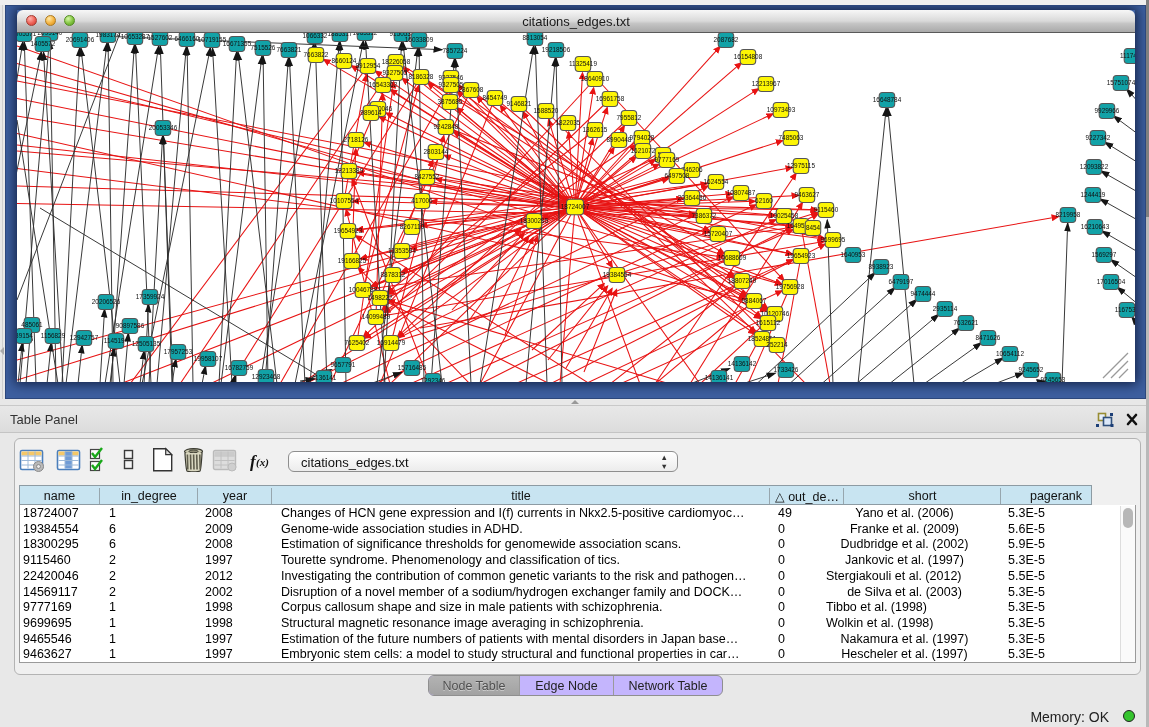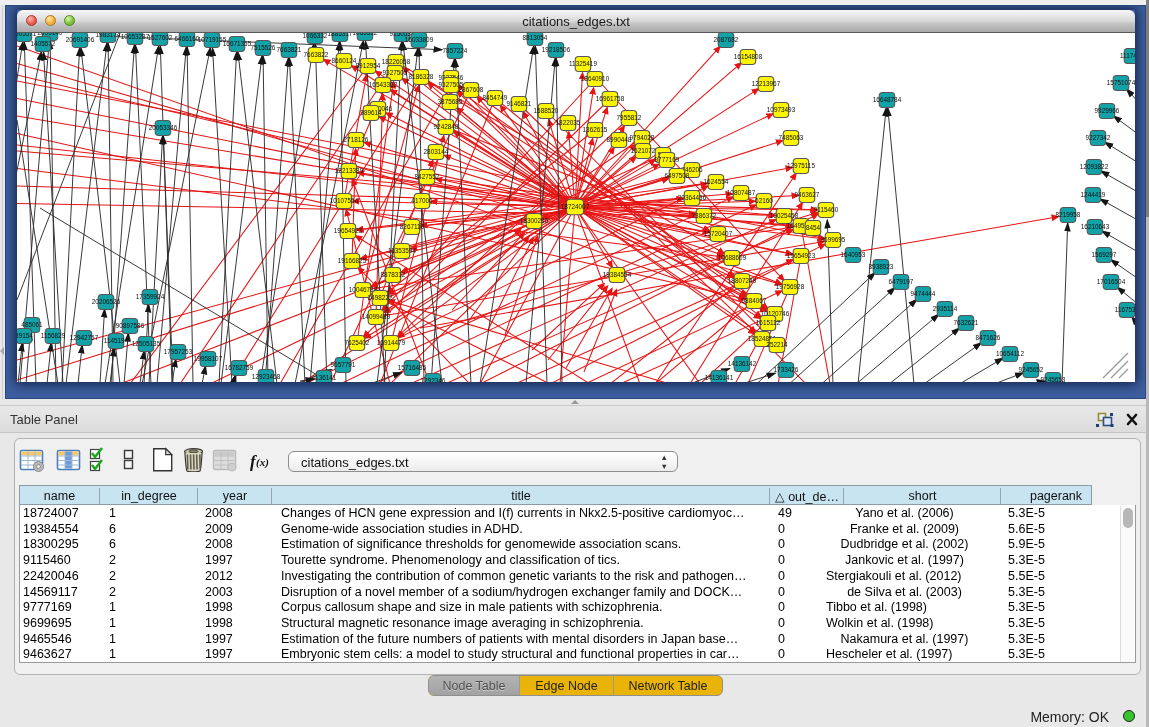--- a/index.html
+++ b/index.html
@@ -14,21 +14,21 @@
 #combo{position:absolute;left:288px;top:451px;width:390px;height:21px;background:linear-gradient(#fff,#ececec);border:1px solid #8e8e8e;border-radius:6px}
 #combo .t{position:absolute;left:12px;top:3px;font-size:13px;color:#111}
 #combo .ar{position:absolute;right:9px;top:2px;font-size:7.5px;color:#333;line-height:8.5px;text-align:center}
 #thead{position:absolute;left:19px;top:485px;height:20px;width:1073px;background:#c8e4f1;border:1px solid #8d9ba3}
 #thead span{position:absolute;top:2px;font-size:12.5px;color:#111;text-align:center;border-right:1px solid #97a6ae;height:16px;padding-top:1px}
 #tbody{position:absolute;left:19px;top:505px;width:1117px;height:158px;background:#fff;border:1px solid #9a9a9a;border-top:none;overflow:hidden}
 .trow{position:absolute;height:15.7px;width:100%;font-size:12.5px;color:#000}
 .trow span{position:absolute;white-space:nowrap;top:1px}
 #vscroll{position:absolute;left:1120px;top:506px;width:15px;height:156px;background:#fafafa;border-left:1px solid #ddd}
 #vthumb{position:absolute;left:1122.5px;top:508px;width:10px;height:20px;background:#b7b7b7;border-radius:5px}
-#tabs{position:absolute;left:428px;top:675px;height:21px;display:flex;border:1px solid #8f8f8f;border-radius:6px;overflow:hidden;background:#eab308}
+#tabs{position:absolute;left:428px;top:675px;height:21px;display:flex;border:1px solid #8f8f8f;border-radius:6px;overflow:hidden;background:#c4b5fd}
 #tabs div{font-size:12.5px;color:#222;padding-top:3px;text-align:center;border-right:1px solid #9a9a9a}
 #tabs div:last-child{border-right:none}
 #tabs .sel{background:linear-gradient(#b3b3b3,#a2a2a2);color:#4f4f4f;text-shadow:0 1px 0 #cfcfcf}
 #mem{position:absolute;right:40px;top:709px;font-size:14px;color:#222}
 #memdot{position:absolute;right:14px;top:710px;width:12px;height:12px;border-radius:50%;background:#35c42e;border:1.5px solid #222}
 #rstrip{position:absolute;right:0;top:0;width:3px;height:727px;background:#b9b9b9}
 #rstrip .d{position:absolute;top:0;width:3px;height:217px;background:#7f7f7f}
 </style></head><body>
 <div style="position:absolute;left:0;top:0;width:1149px;height:5px;background:#efefef"></div>
 <div style="position:absolute;left:2px;top:5px;width:1px;height:394px;background:#cfcfcf"></div>
@@ -722,21 +722,21 @@
       <span style="left:89px">2</span>
       <span style="left:185px">2012</span>
       <span style="left:261px">Investigating the contribution of common genetic variants to the risk and pathogen…</span>
       <span style="left:758px">0</span>
       <span style="left:806px;width:157px;">Stergiakouli et al. (2012)</span>
       <span style="left:988px">5.5E-5</span>
     </div>
 <div class="trow" style="top:78.5px">
       <span style="left:3px">14569117</span>
       <span style="left:89px">2</span>
-      <span style="left:185px">2003</span>
+      <span style="left:185px">2002</span>
       <span style="left:261px">Disruption of a novel member of a sodium/hydrogen exchanger family and DOCK…</span>
       <span style="left:758px">0</span>
       <span style="left:806px;width:157px;text-align:center">de Silva et al. (2003)</span>
       <span style="left:988px">5.3E-5</span>
     </div>
 <div class="trow" style="top:94.2px">
       <span style="left:3px">9777169</span>
       <span style="left:89px">1</span>
       <span style="left:185px">1998</span>
       <span style="left:261px">Corpus callosum shape and size in male patients with schizophrenia.</span>
@@ -761,21 +761,21 @@
       <span style="left:758px">0</span>
       <span style="left:806px;width:157px;text-align:center">Nakamura et al. (1997)</span>
       <span style="left:988px">5.3E-5</span>
     </div>
 <div class="trow" style="top:141.3px">
       <span style="left:3px">9463627</span>
       <span style="left:89px">1</span>
       <span style="left:185px">1997</span>
       <span style="left:261px">Embryonic stem cells: a model to study structural and functional properties in car…</span>
       <span style="left:758px">0</span>
-      <span style="left:806px;width:157px;">Hescheler et al. (1997)</span>
+      <span style="left:806px;width:157px;text-align:center">Hescheler et al. (1997)</span>
       <span style="left:988px">5.3E-5</span>
     </div>
 </div>
 <div id="vscroll"></div>
 <div id="vthumb"></div>
 <div id="tabs">
     <div class="sel" style="width:91px">Node Table</div>
     <div style="width:94px">Edge Node</div>
     <div style="width:108px">Network Table</div>
   </div>

